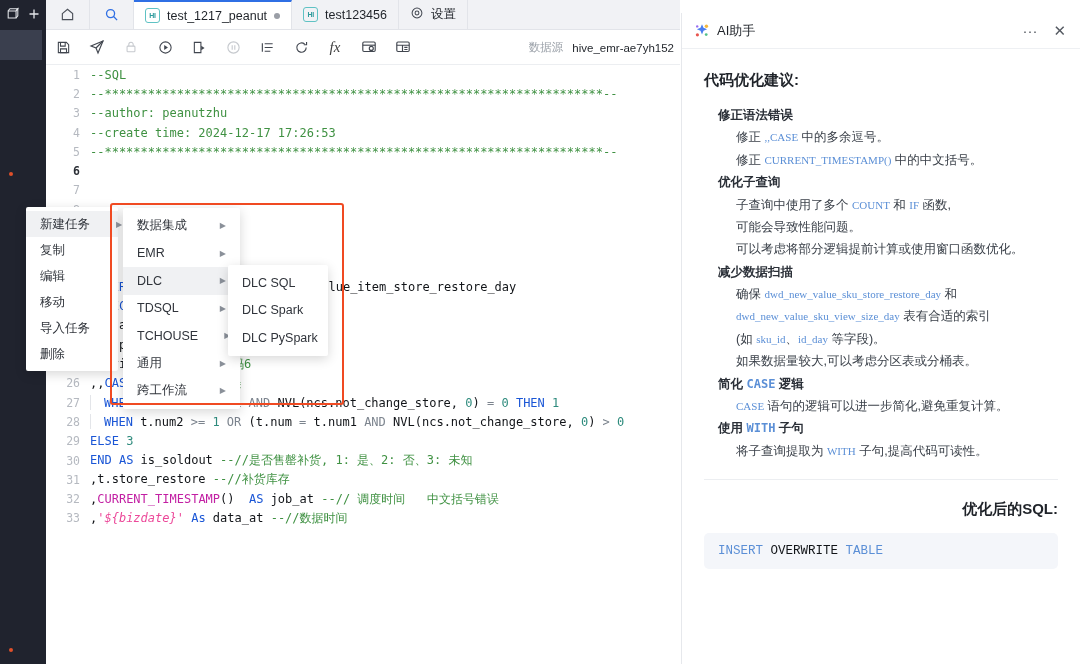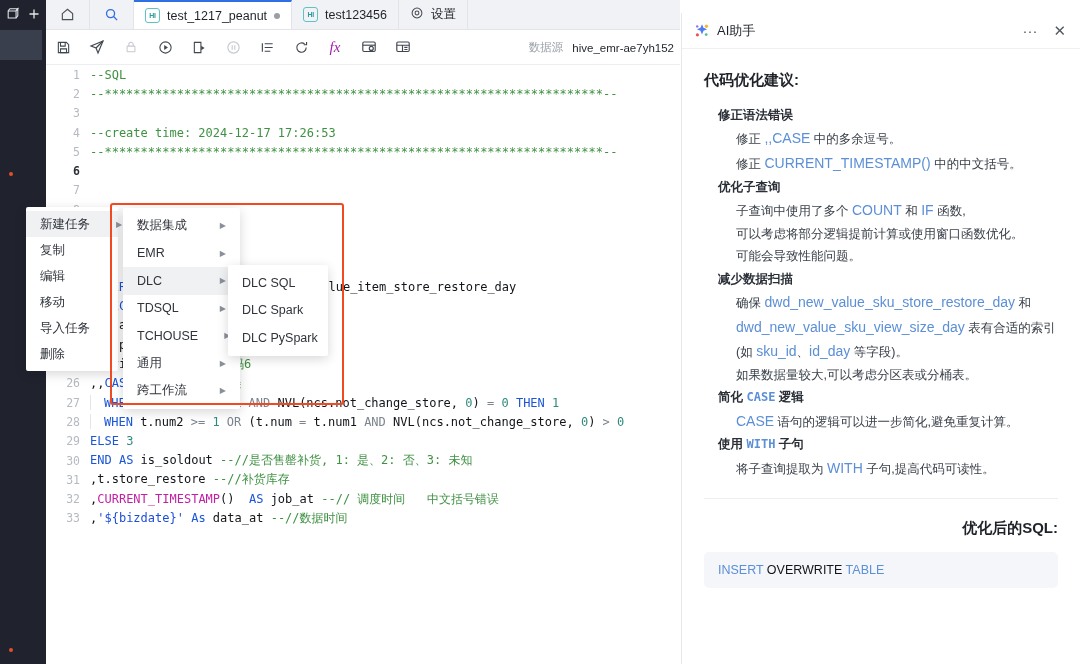--- a/index.html
+++ b/index.html
@@ -53,21 +53,21 @@
   }
   .tab-dot { width: 6px; height: 6px; border-radius: 50%; background: #9a9ea6; }
 
   
   .toolbar {
     position: absolute; left: 46px; top: 30px; width: 634px; height: 35px;
     background: #ffffff; border-bottom: 1px solid #eceef1;
     display: flex; align-items: center;
   }
   .tool { width: 34px; display: flex; align-items: center; justify-content: center;
-          color: #a21caf; }
+          color: #404040; }
   .tool.dim { color: #c6c9ce; }
   .ds {
     position: absolute; right: 0px; top: 0; height: 35px;
     display: flex; align-items: center; gap: 9px; padding-right: 6px;
     font-size: 11.5px;
   }
   .ds-label { color: #9aa0a8; }
   .ds-val { color: #1f2329; }
 
   
@@ -84,21 +84,21 @@
   .gutter.cur { color: #2b2f36; font-weight: bold; }
   .code {
     flex: 1; white-space: pre; font-size: 12px; color: #1f2329;
     font-family: "DejaVu Sans Mono", monospace;
   }
   .k  { color: #1a56d6; }       
   .k2 { color: #111418; }       
   .c  { color: #3f9142; }       
   .n  { color: #2e8b7d; }       
   .f  { color: #c21fa3; }       
-  .s  { color: #1d4ed8; }       
+  .s  { color: #ec4899; font-style: italic; }       
   .g  { color: #7c848e; text-align: right; }       
   .indentbar {
     display: inline-block; width: 0; border-left: 1px solid #e3e5e9;
     height: 15px; vertical-align: -3px; margin-right: 13px;
   }
 
   
   .ctx {
     position: absolute; background: #ffffff;
     box-shadow: 0 3px 12px rgba(0,0,0,0.16); border-radius: 2px;
@@ -131,27 +131,27 @@
   }
   .ai-logo {
     width: 16px; height: 16px; margin-right: 7px; position: relative;
   }
   .ai-title { font-size: 13px; color: #1f2329; flex: 1; }
   .ai-act { color: #555a62; font-size: 15px; margin-left: 16px; }
   .ai-body { padding: 22px 22px 0 22px; }
   .h-sec { font-size: 15px; font-weight: bold; color: #1f2329; margin-bottom: 16px; }
   .li-b { font-size: 12.5px; font-weight: bold; color: #2b3038; margin: 0 0 3px 14px; line-height: 1.55; }
   .li-t { font-size: 12.5px; color: #3a4049; margin: 0 0 3px 32px; line-height: 1.55; }
-  .mono { font-family: Liberation Sans, sans-serif; color: #5b8fd6; font-size: 14px; }
+  .mono { font-family: Liberation Serif, serif; color: #5b8fd6; font-size: 11px; }
   .mono-b { font-family: "DejaVu Sans Mono", monospace; color: #5b8fd6; font-size: 12px; font-weight: bold; }
   .divider { height: 1px; background: #eceef1; margin: 18px 0 0 0; }
   .h-sec2 { font-size: 15px; font-weight: bold; color: #1f2329; margin: 20px 0 14px 0; text-align: right; }
   .sqlbox {
     background: #f4f6fa; border-radius: 5px; padding: 11px 14px;
-    font-family: Liberation Sans, sans-serif; font-size: 12.5px;
+    font-family: Liberation Mono, monospace; font-size: 12.5px;
     color: #111418; white-space: pre;
   }
   .sqlbox .kw { color: #5b8fd6; }
 </style>
 </head>
 <body>
 
 <div class="app">
 
   <div class="rail">
@@ -286,20 +286,21 @@
         <div class="coderow">
           <div class="gutter">1</div>
           <div class="code"><span class="c">--SQL</span></div>
         </div>
         <div class="coderow">
           <div class="gutter">2</div>
           <div class="code"><span class="c">--*********************************************************************--</span></div>
         </div>
         <div class="coderow">
           <div class="gutter">3</div>
+          <div class="code"><span class="c">--author: peanutzhu</span></div>
         </div>
         <div class="coderow">
           <div class="gutter">4</div>
           <div class="code"><span class="c">--create time: 2024-12-17 17:26:53</span></div>
         </div>
         <div class="coderow">
           <div class="gutter">5</div>
           <div class="code"><span class="c">--*********************************************************************--</span></div>
         </div>
         <div class="coderow">
@@ -462,22 +463,22 @@
     </div>
 
     <div class="ai-body">
       <div class="h-sec">代码优化建议:</div>
       <div id="ai-sugg">
           <div class="li-b"><span>修正语法错误</span></div>
           <div class="li-t"><span>修正 </span><span class="mono">,,CASE</span><span> 中的多余逗号。</span></div>
           <div class="li-t"><span>修正 </span><span class="mono">CURRENT_TIMESTAMP()</span><span>  中的中文括号。</span></div>
           <div class="li-b"><span>优化子查询</span></div>
           <div class="li-t"><span>子查询中使用了多个 </span><span class="mono">COUNT</span><span> 和 </span><span class="mono">IF</span><span> 函数,</span></div>
+          <div class="li-t"><span>可能会导致性能问题。</span></div>
           <div class="li-t"><span>可以考虑将部分逻辑提前计算或使用窗口函数优化。</span></div>
-          <div class="li-t"><span>可能会导致性能问题。</span></div>
           <div class="li-b"><span>减少数据扫描</span></div>
           <div class="li-t"><span>确保 </span><span class="mono">dwd_new_value_sku_store_restore_day</span><span> 和</span></div>
           <div class="li-t"><span class="mono">dwd_new_value_sku_view_size_day</span><span> 表有合适的索引</span></div>
           <div class="li-t"><span>(如 </span><span class="mono">sku_id</span><span>、</span><span class="mono">id_day</span><span> 等字段)。</span></div>
           <div class="li-t"><span>如果数据量较大,可以考虑分区表或分桶表。</span></div>
           <div class="li-b"><span>简化 </span><span class="mono-b">CASE</span><span> 逻辑</span></div>
           <div class="li-t"><span class="mono">CASE</span><span> 语句的逻辑可以进一步简化,避免重复计算。</span></div>
           <div class="li-b"><span>使用 </span><span class="mono-b">WITH</span><span> 子句</span></div>
           <div class="li-t"><span>将子查询提取为 </span><span class="mono">WITH</span><span> 子句,提高代码可读性。</span></div>
         </div>

